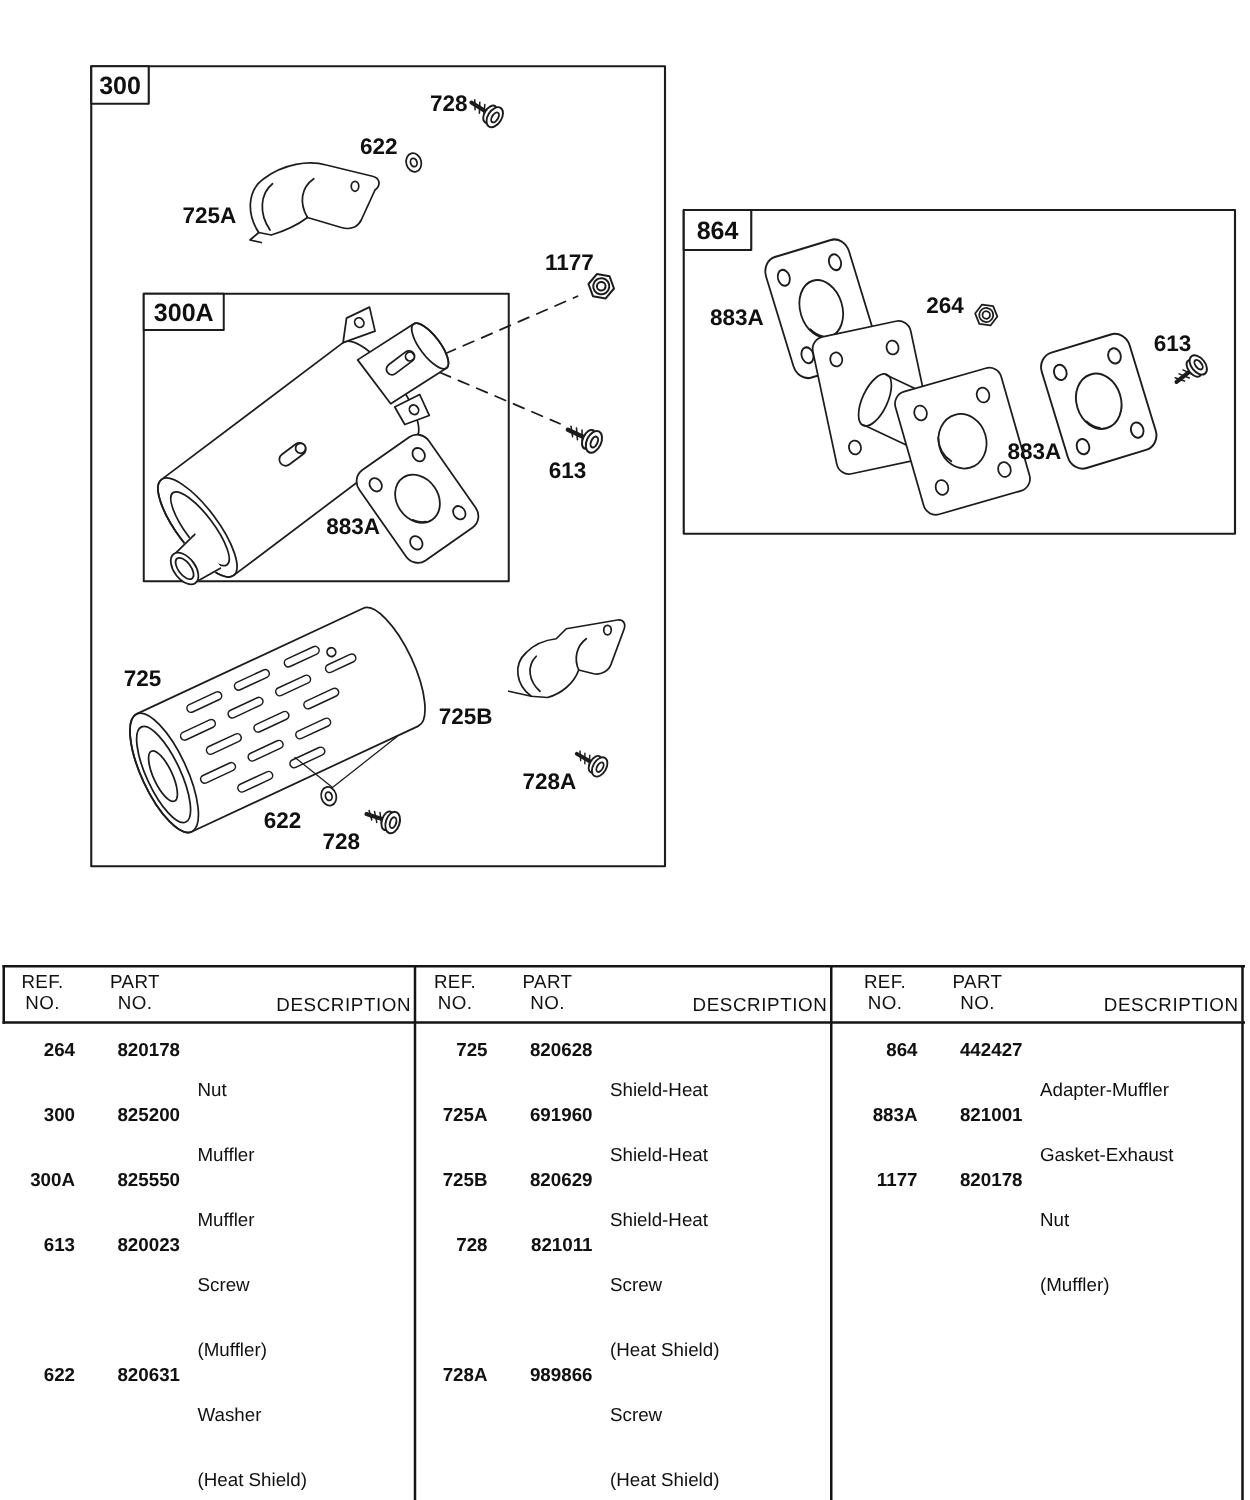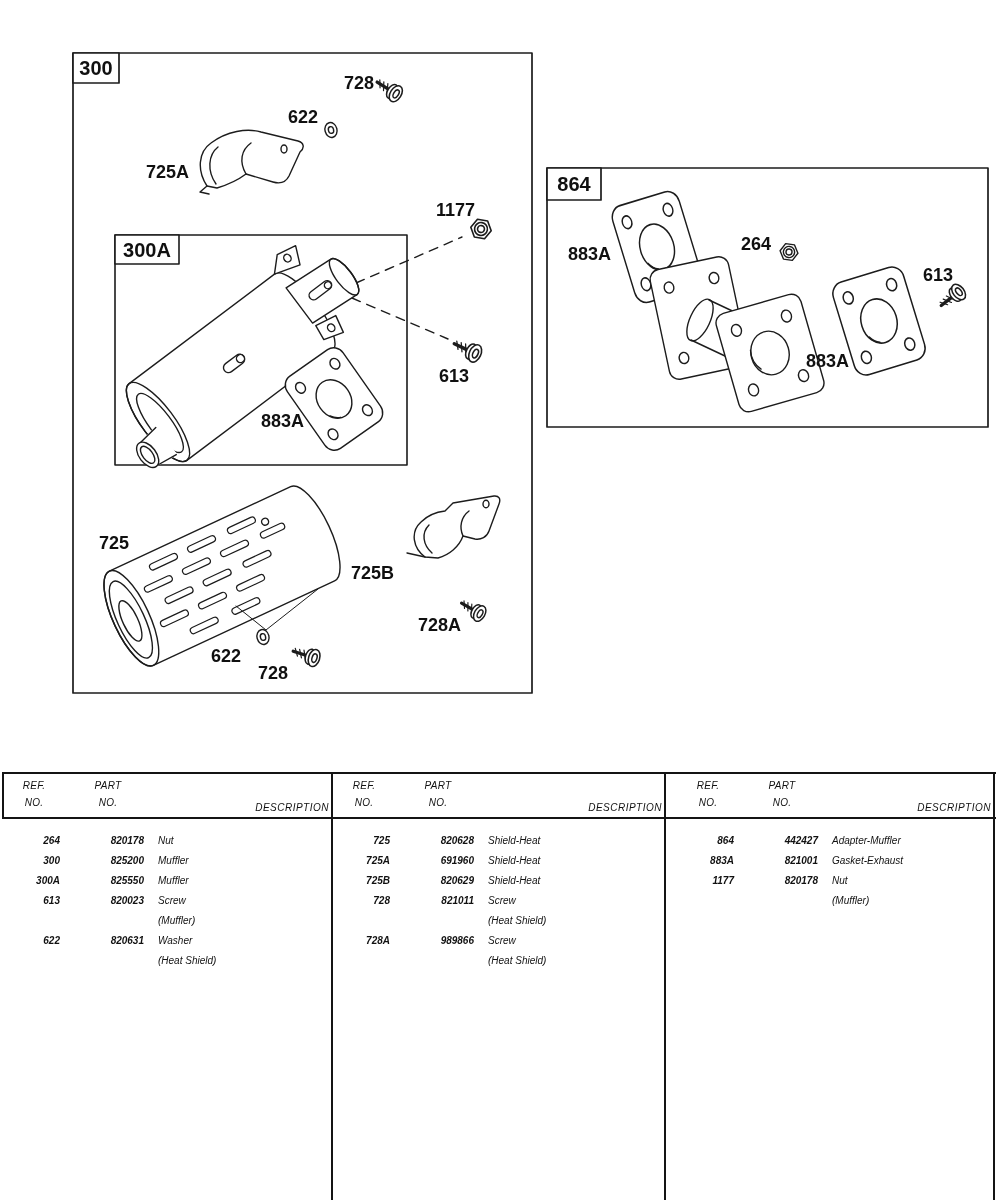--- a/index.html
+++ b/index.html
@@ -7,21 +7,21 @@
     width:1000px;height:1200px;position:relative;background:#ffffff;
     font-family:"Liberation Sans",sans-serif;color:#111;
     -webkit-font-smoothing:antialiased;
   }
   .stage{position:absolute;inset:0;overflow:hidden;}
   svg.diagram{position:absolute;left:0;top:0;}
   .plabel{font:700 18px "Liberation Sans",sans-serif;fill:#101010;}
   .boxlabel{font:700 20px "Liberation Sans",sans-serif;fill:#101010;}
 
   
-  .ptable{position:absolute;left:0;top:772px;width:1000px;height:428px;font-size:10px;font-style:italic;}
+  .ptable{position:absolute;left:0;top:772px;width:1000px;height:428px;font-size:15px;}
   .rule{position:absolute;background:#141414;}
   .t-top{left:2px;right:4px;top:0;height:2px;}
   .t-sep{left:2px;right:4px;top:45px;height:2px;}
   .t-left{left:2px;top:0;width:2px;height:47px;}
   .t-right{left:993px;top:0;width:2px;height:428px;}
   .t-div1{left:331px;top:0;width:2px;height:428px;}
   .t-div2{left:664px;top:0;width:2px;height:428px;}
 
   .tcol{position:absolute;top:0;height:428px;}
   .tcol.c0{left:4px;width:325px;}
@@ -30,21 +30,21 @@
 
   .thead{position:absolute;top:0;left:0;right:0;height:45px;
          display:grid;grid-template-columns:60px 88px 1fr;}
   .h-two{padding-top:5px;text-align:center;line-height:17px;letter-spacing:.3px;}
   .h-desc{align-self:end;text-align:right;padding-bottom:4px;letter-spacing:.5px;}
 
   .tlines{position:absolute;top:46px;left:0;right:0;padding-top:13px;}
   .tline{display:grid;grid-template-columns:60px 88px 1fr;line-height:20px;}
   .cell-ref{text-align:right;padding-right:4px;font-weight:700;}
   .cell-part{text-align:right;padding-right:8px;font-weight:700;}
-  .cell-desc{padding-left:6px;}
+  .cell-desc{padding-left:6px;margin-top:32px;}
 </style>
 </head>
 <body>
 
 <div class="stage">
 
   <svg class="diagram" width="1000" height="762" viewBox="0 0 1000 762">
     <defs>
       <g id="screwH">
         <path d="M-17,0 H-5" stroke-width="3"></path>

